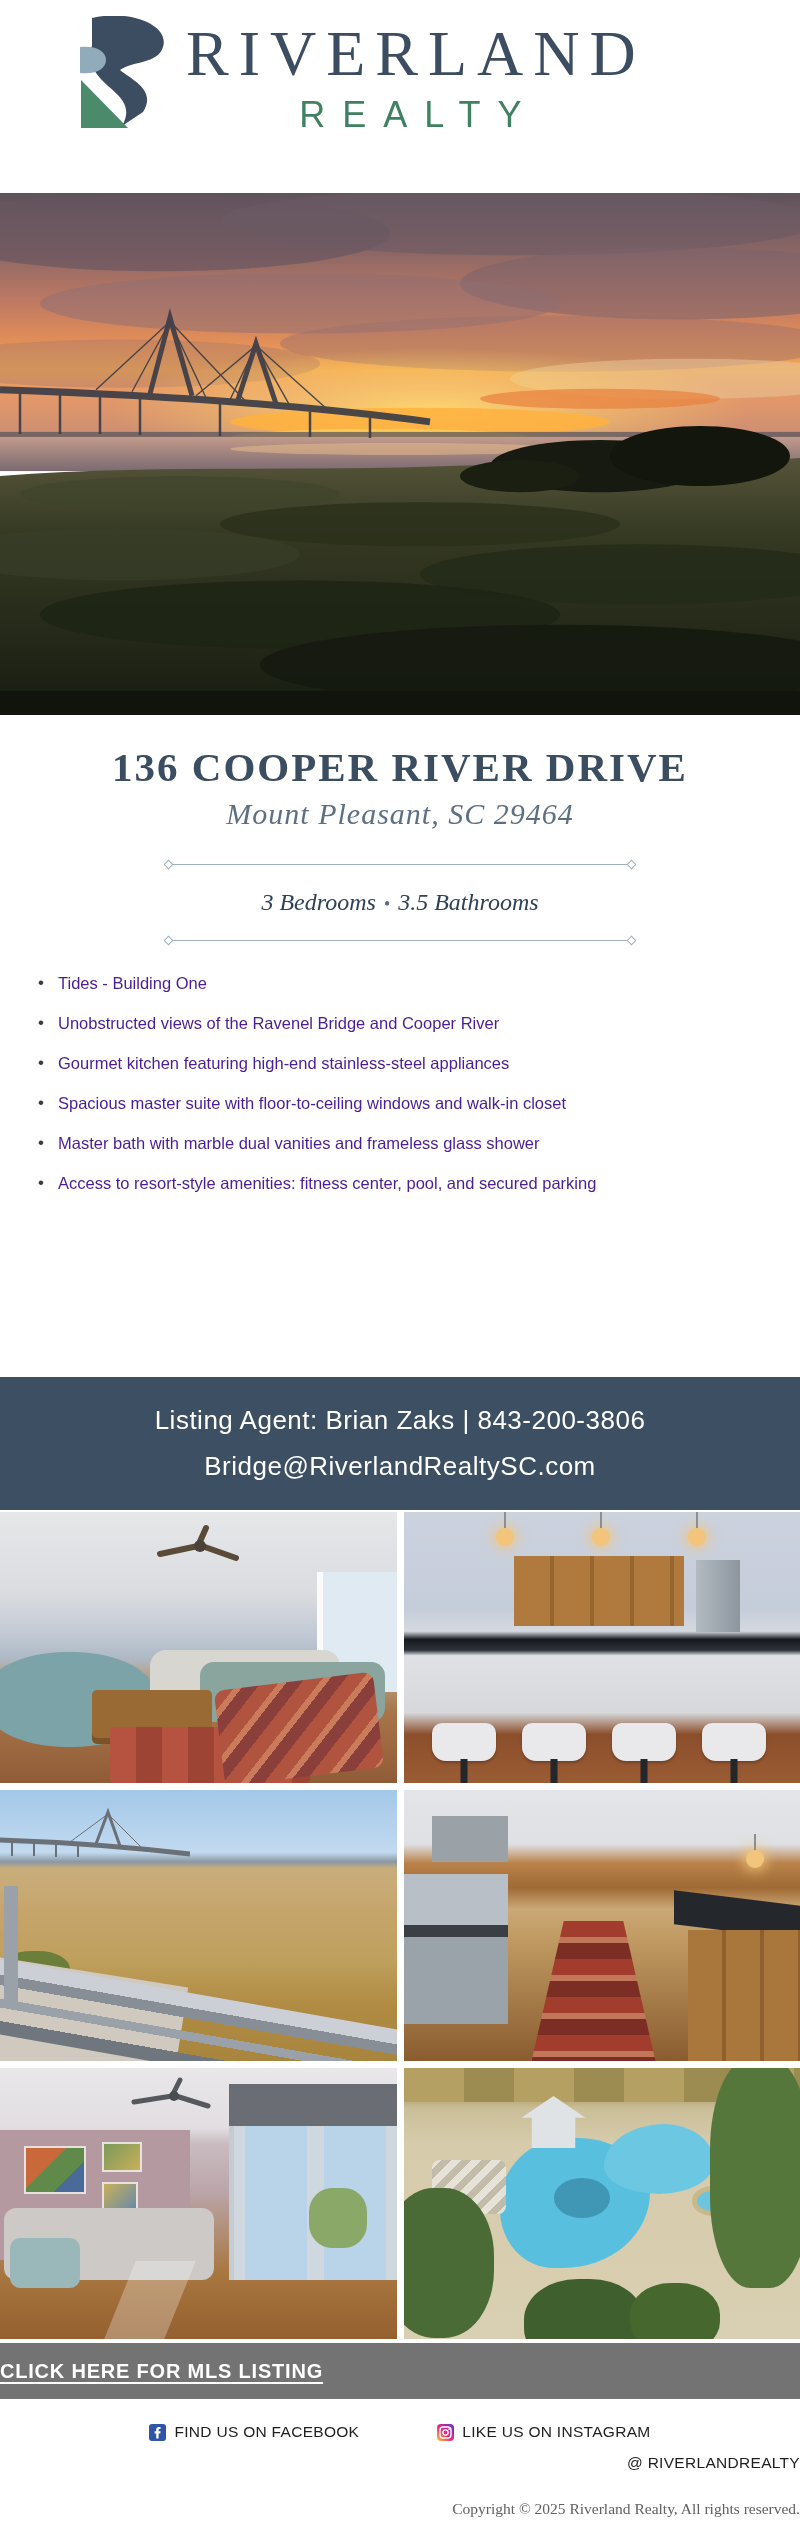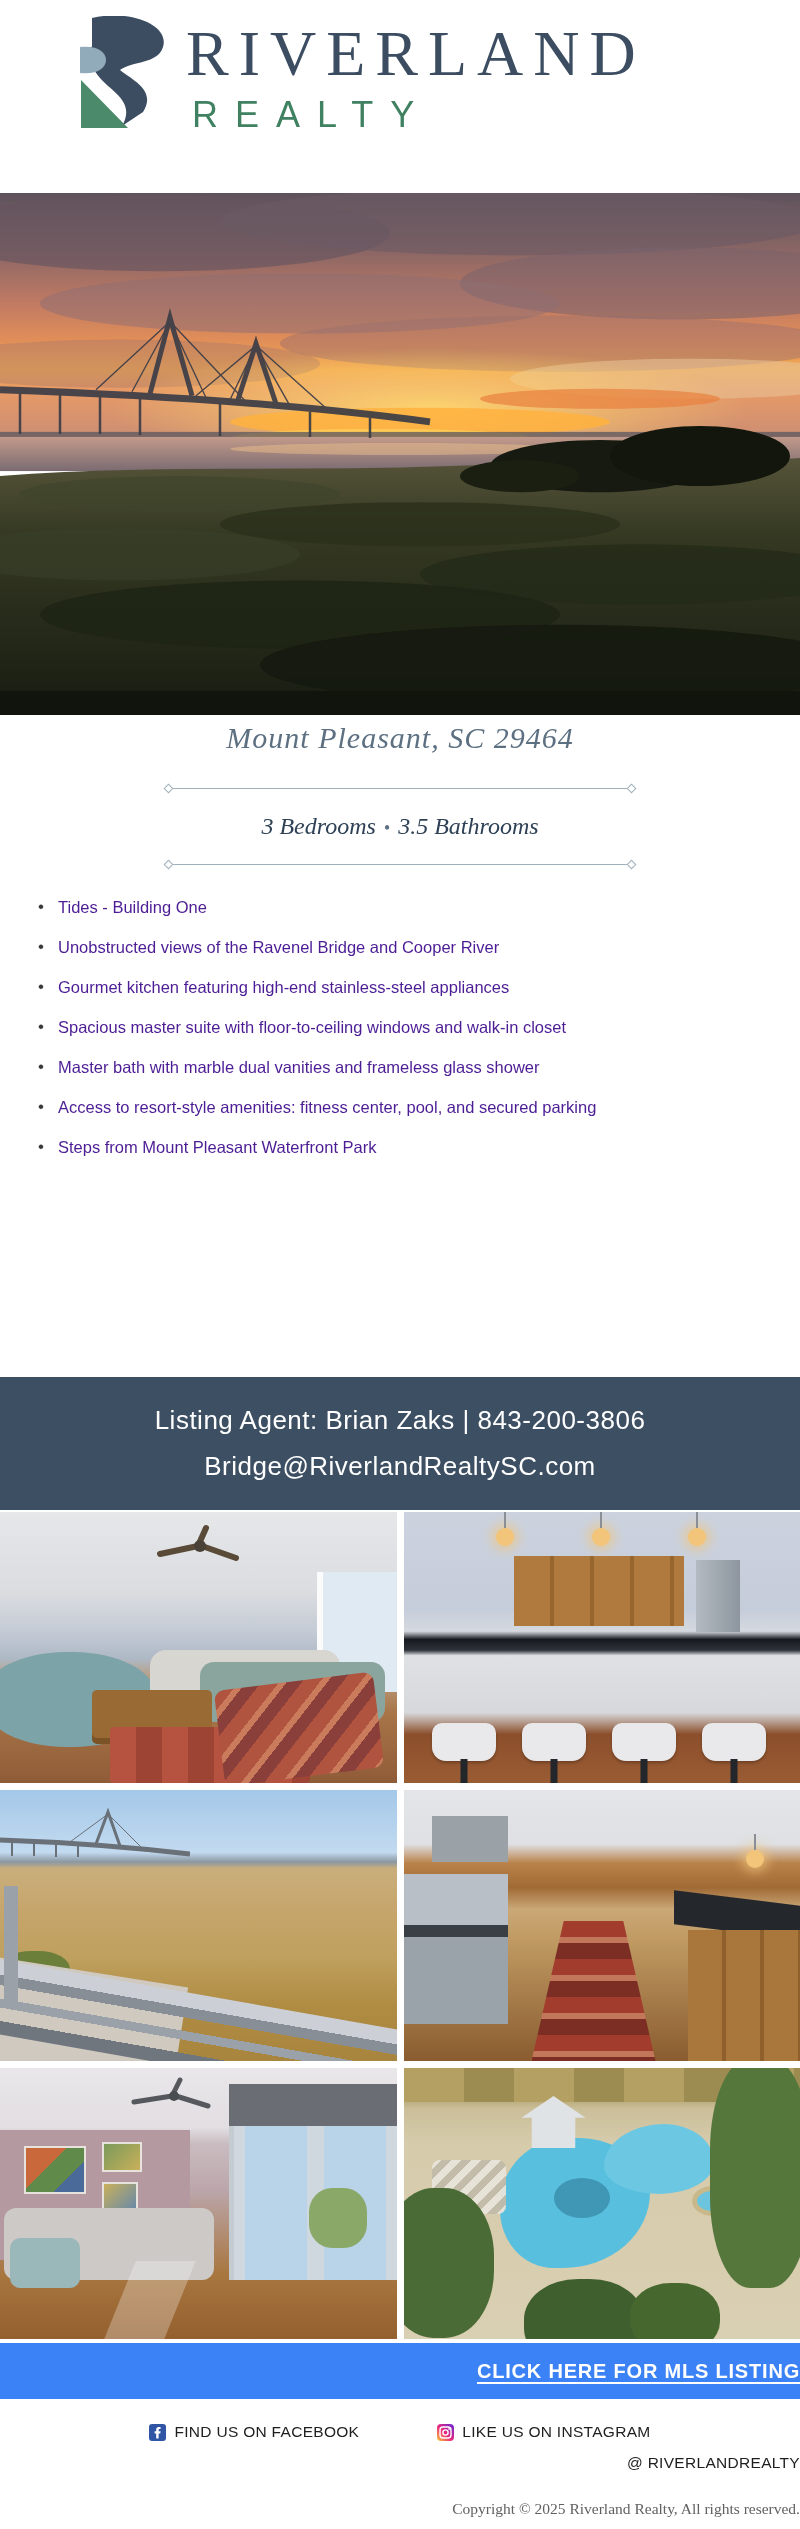--- a/index.html
+++ b/index.html
@@ -2,21 +2,21 @@
 <html><head>
 <meta charset="utf-8">
 <style>
   * { margin:0; padding:0; box-sizing:border-box; }
   body { background:#ffffff; font-family:"Liberation Sans", sans-serif; }
   .page { width:800px; margin:0 auto; background:#ffffff; }
 
   
   .logo-section { height:193px; padding:16px 0 0 72px; display:flex; align-items:flex-start; }
   .logo-mark svg { width:104px; height:124px; display:block; }
-  .logo-text { margin-left:10px; padding-top:6px; }
+  .logo-text { margin-left:10px; padding-top:6px;text-align:center; }
   .brand-top { font-family:"Liberation Serif", serif; font-size:64px; line-height:1.0;
                color:#3c4d62; letter-spacing:10px; font-weight:normal; }
   .brand-bottom { font-family:"Liberation Sans", sans-serif; font-size:36px; color:#3f8160;
                   letter-spacing:17px; margin-top:8px; margin-left:6px; }
 
   
   .hero { height:522px; position:relative; overflow:hidden; }
   .hero svg { width:100%; height:100%; display:block; }
 
   
@@ -66,22 +66,22 @@
   .stool { position:absolute; bottom:22px; width:64px; height:38px; background:#e9e9eb;
            border-radius:10px 10px 14px 14px; box-shadow:0 2px 3px rgba(0,0,0,.25); }
   .stool::after { content:""; position:absolute; left:50%; top:36px; width:7px; height:44px;
                   transform:translateX(-50%); background:#23262b; }
   .pendant { position:absolute; top:16px; width:18px; height:18px; border-radius:50%;
              background:#f2c57a; box-shadow:0 0 12px 4px rgba(242,197,122,.7); }
   .pendant::before { content:""; position:absolute; left:8px; top:-16px; width:2px;
                      height:16px; background:#8a8f96; }
 
   
-  .cta { height:56px; background:#3b82f6; display:flex; align-items:center;
-         justify-content:flex-end; margin-top:4px; }
+  .cta { height:56px; background:#737373; display:flex; align-items:center;
+         justify-content:flex-start; margin-top:4px; }
   .cta a { color:#ffffff; font-weight:bold; font-size:20px; letter-spacing:0.8px;
            text-decoration:underline; text-underline-offset:4px; }
 
   
   .footer { height:130px; padding-top:24px; text-align:right; }
   .social-row { display:flex; justify-content:center; align-items:center; gap:78px;
                 font-size:15.5px; color:#1e1e1e; letter-spacing:0.3px; }
   .social-item { display:flex; align-items:center; gap:8px; cursor:pointer; }
   .social-item svg { display:block; }
   .handle { margin-top:13px; font-size:15.5px; color:#1e1e1e; letter-spacing:0.3px; }
@@ -166,20 +166,21 @@
       <ellipse cx="420" cy="330" rx="200" ry="22" fill="#2a2f1c" opacity="0.8"></ellipse>
       <ellipse cx="120" cy="360" rx="180" ry="26" fill="#39402a" opacity="0.55"></ellipse>
       <ellipse cx="640" cy="380" rx="220" ry="30" fill="#232a18" opacity="0.8"></ellipse>
       <ellipse cx="300" cy="420" rx="260" ry="34" fill="#1d2414" opacity="0.85"></ellipse>
       <ellipse cx="560" cy="470" rx="300" ry="40" fill="#151a0f" opacity="0.9"></ellipse>
       <rect x="0" y="496" width="800" height="24" fill="#10140c"></rect>
     </svg>
   </div>
 
   <div class="info">
+    <div class="addr">136 COOPER RIVER DRIVE</div>
     <div class="city">Mount Pleasant, SC 29464</div>
 
     <div class="details">
       <div class="divider">
         <span class="diamond"></span>
         <span class="line"></span>
         <span class="diamond"></span>
       </div>
       <div class="detail-lines">
         <div>
@@ -193,21 +194,20 @@
       </div>
     </div>
 
     <ul class="features">
       <li>Tides - Building One</li>
       <li>Unobstructed views of the Ravenel Bridge and Cooper River</li>
       <li>Gourmet kitchen featuring high-end stainless-steel appliances</li>
       <li>Spacious master suite with floor-to-ceiling windows and walk-in closet</li>
       <li>Master bath with marble dual vanities and frameless glass shower</li>
       <li>Access to resort-style amenities: fitness center, pool, and secured parking</li>
-      <li>Steps from Mount Pleasant Waterfront Park</li>
     </ul>
   </div>
 
   <div class="agent-banner">
     <div>Listing Agent: Brian Zaks | 843-200-3806</div>
     <div>Bridge@RiverlandRealtySC.com</div>
   </div>
 
   <div class="grid">
 

